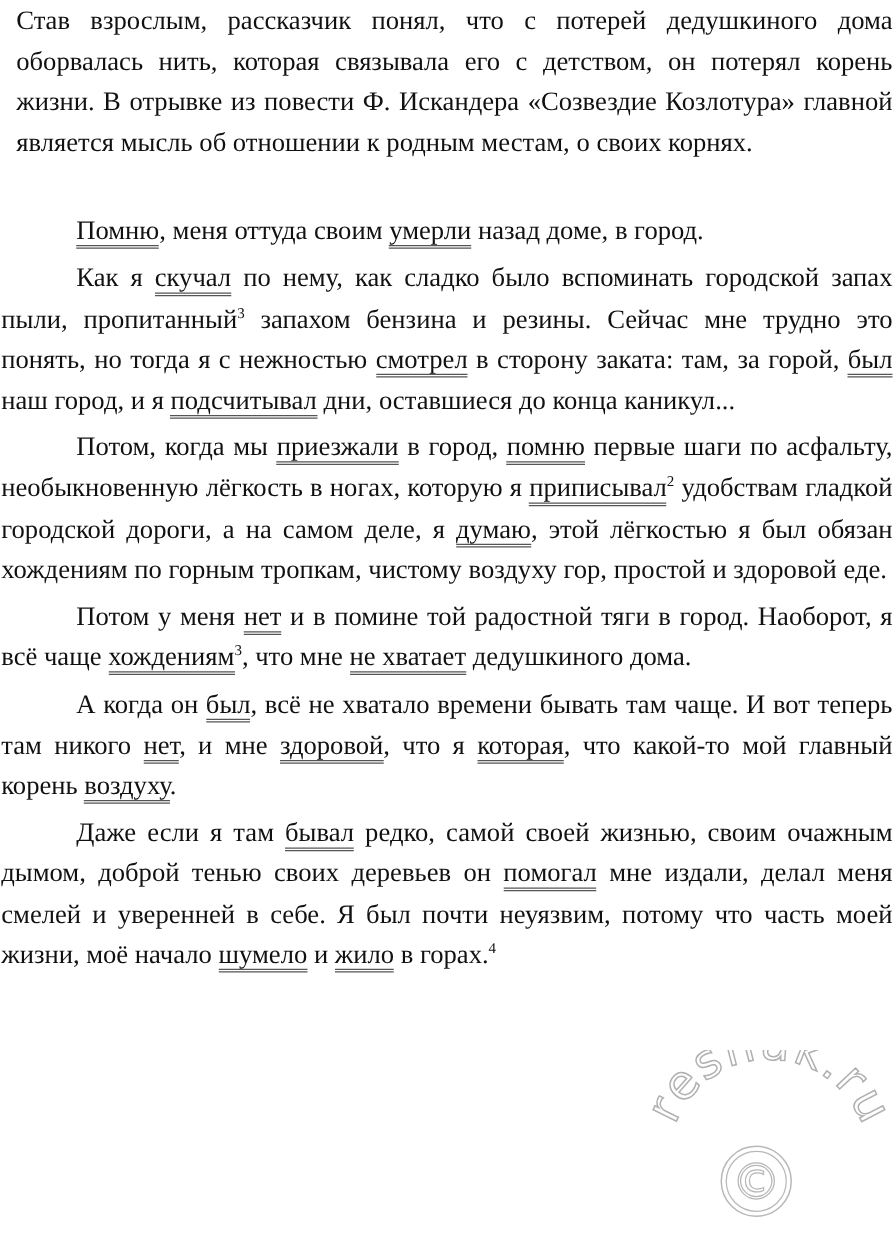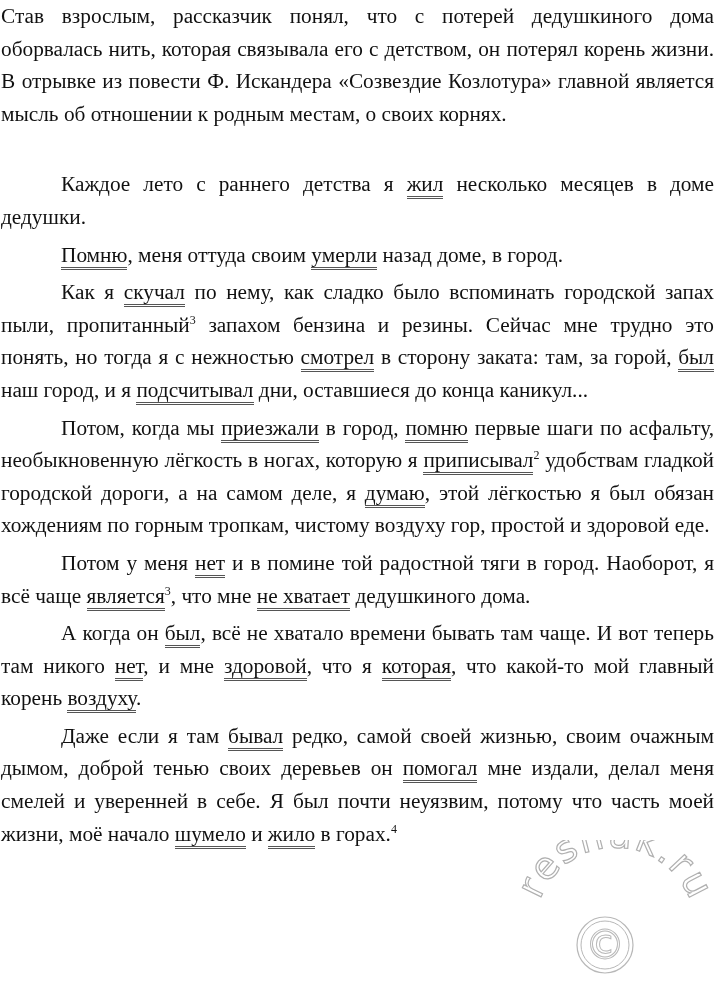--- a/index.html
+++ b/index.html
@@ -23,20 +23,21 @@
     }
     p {
       margin: 0;
       font-size: 21.3px;
       line-height: 32.6px;
       text-align: justify;
       text-align-last: left;
     }
     .intro {
       margin-bottom: 38px;
+      margin-left: 12px;
     }
     .para {
       text-indent: 60px;
       margin-bottom: 5px;
     }
     .pred {
       text-decoration: none;
       border-bottom: 3px double #555555;
       line-height: 1;
       padding-bottom: 0px;
@@ -54,25 +55,24 @@
       height: 150px;
       pointer-events: none;
     }
   </style>
 </head>
 <body>
 
 <div class="page">
   <p class="intro">Став взрослым, рассказчик понял, что с потерей дедушкиного дома оборвалась нить, которая связывала его с детством, он потерял корень жизни. В отрывке из повести Ф. Искандера «Созвездие Козлотура» главной является мысль об отношении к родным местам, о своих корнях.</p>
   <div id="story">
-      <p class="para"><span>Каждое лето с раннего детства я </span><span class="pred">жил</span><span> несколько месяцев в доме дедушки.</span></p>
       <p class="para"><span class="pred">Помню</span><span>, меня оттуда своим </span><span class="pred">умерли</span><span> назад доме, в город.</span></p>
       <p class="para"><span>Как я </span><span class="pred">скучал</span><span> по нему, как сладко было вспоминать городской запах пыли, пропитанный</span><sup>3</sup><span> запахом бензина и резины. Сейчас мне трудно это понять, но тогда я с нежностью </span><span class="pred">смотрел</span><span> в сторону заката: там, за горой, </span><span class="pred">был</span><span> наш город, и я </span><span class="pred">подсчитывал</span><span> дни, оставшиеся до конца каникул...</span></p>
       <p class="para"><span>Потом, когда мы </span><span class="pred">приезжали</span><span> в город, </span><span class="pred">помню</span><span> первые шаги по асфальту, необыкновенную лёгкость в ногах, которую я </span><span class="pred">приписывал</span><sup>2</sup><span> удобствам гладкой городской дороги, а на самом деле, я </span><span class="pred">думаю</span><span>, этой лёгкостью я был обязан хождениям по горным тропкам, чистому воздуху гор, простой и здоровой еде.</span></p>
-      <p class="para"><span>Потом у меня </span><span class="pred">нет</span><span> и в помине той радостной тяги в город. Наоборот, я всё чаще </span><span class="pred">является</span><sup>3</sup><span>, что мне </span><span class="pred">не хватает</span><span> дедушкиного дома.</span></p>
+      <p class="para"><span>Потом у меня </span><span class="pred">нет</span><span> и в помине той радостной тяги в город. Наоборот, я всё чаще </span><span class="pred">хождениям</span><sup>3</sup><span>, что мне </span><span class="pred">не хватает</span><span> дедушкиного дома.</span></p>
       <p class="para"><span>А когда он </span><span class="pred">был</span><span>, всё не хватало времени бывать там чаще. И вот теперь там никого </span><span class="pred">нет</span><span>, и мне </span><span class="pred">здоровой</span><span>, что я </span><span class="pred">которая</span><span>, что какой-то мой главный корень </span><span class="pred">воздуху</span><span>.</span></p>
       <p class="para"><span>Даже если я там </span><span class="pred">бывал</span><span> редко, самой своей жизнью, своим очажным дымом, доброй тенью своих деревьев он </span><span class="pred">помогал</span><span> мне издали, делал меня смелей и уверенней в себе. Я был почти неуязвим, потому что часть моей жизни, моё начало </span><span class="pred">шумело</span><span> и </span><span class="pred">жило</span><span> в горах.</span><sup>4</sup></p>
     </div>
 </div>
 
 <svg class="watermark" viewBox="0 0 200 150" xmlns="http://www.w3.org/2000/svg">
   <defs>
     <path id="wm-arc" d="M 20 60 A 62 62 0 0 1 170 115" fill="none"></path>
   </defs>
   <text font-family="DejaVu Sans, sans-serif" font-size="38" fill="none" stroke="#b0b0b0" stroke-width="1.2" letter-spacing="2">

